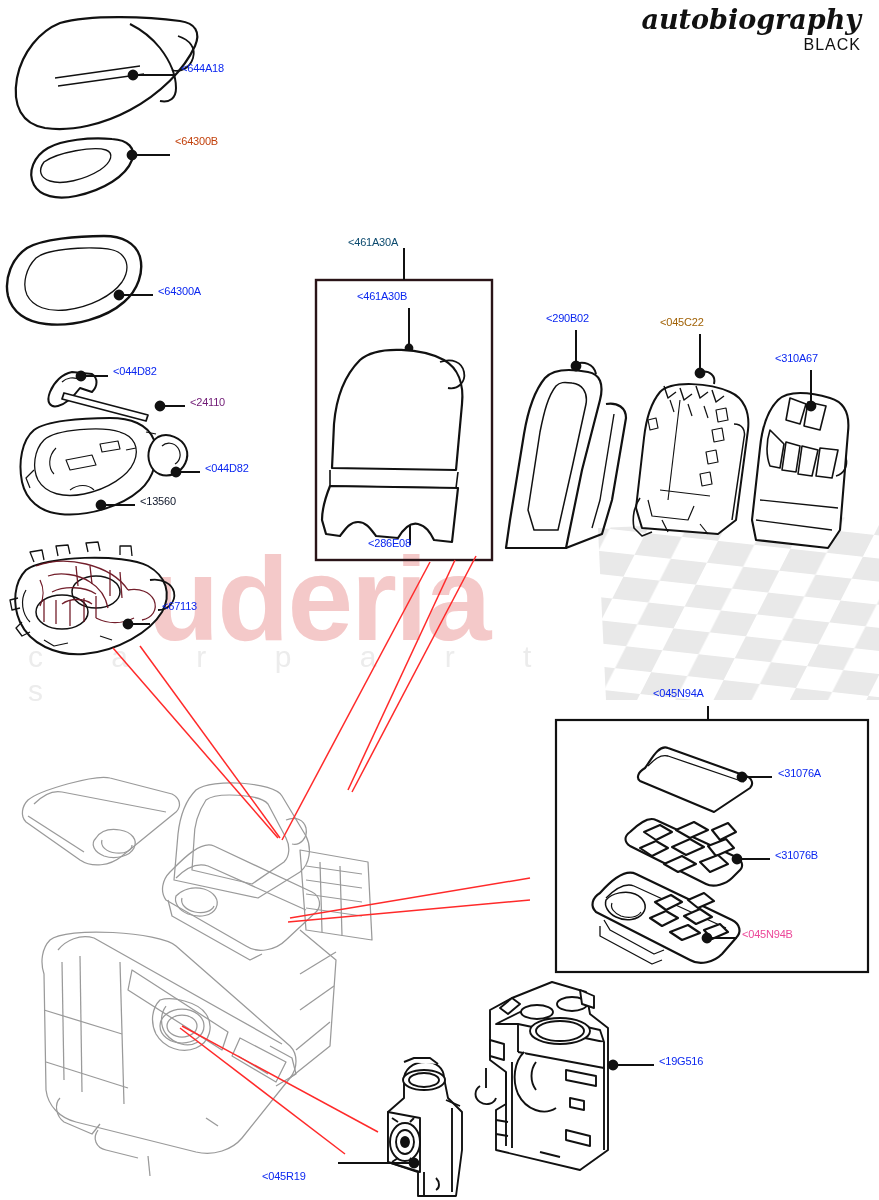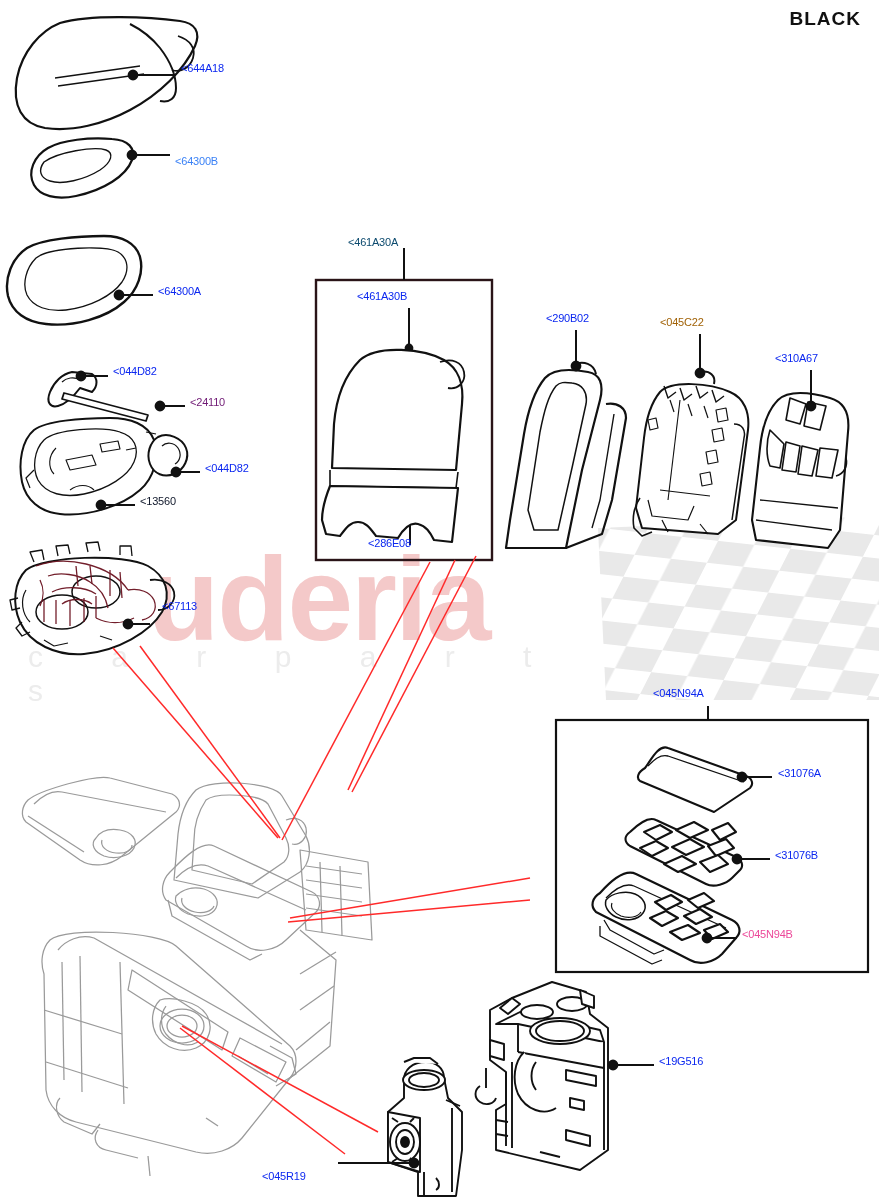--- a/index.html
+++ b/index.html
@@ -8,21 +8,21 @@
   #stage{position:absolute;left:0;top:0;width:879px;height:1200px;}
   #artwork{position:absolute;left:0;top:0;width:879px;height:1200px;}
   .wm{position:absolute;pointer-events:none;user-select:none;}
   #wm-scuderia{left:20px;top:540px;width:620px;font-size:118px;font-weight:bold;
       color:#f4c9c9;letter-spacing:-2px;line-height:1;font-family:"Liberation Sans",sans-serif;}
   #wm-carparts{left:28px;top:640px;width:600px;font-size:30px;color:#ececec;
       letter-spacing:30px;font-family:"Liberation Sans",sans-serif;}
   #brand{position:absolute;right:18px;top:6px;text-align:right;}
   #brand .script{font-family:"DejaVu Serif",serif;font-style:italic;font-weight:bold;
       font-size:27px;color:#111;letter-spacing:0px;line-height:1.05;}
-  #brand .black{font-family:"Liberation Sans",sans-serif;font-weight:bold;font-size:19px;
+  #brand .black{font-family:"Liberation Sans",sans-serif;font-weight:normal;font-size:16px;
       color:#111;letter-spacing:1px;margin-top:2px;}
   .lbl{position:absolute;color:#0b27f0;font-size:11px;white-space:nowrap;
        font-family:"Liberation Sans",sans-serif;letter-spacing:-0.2px;}
 </style>
 </head>
 <body>
 
 <div id="stage">
 
   <div class="wm" id="wm-scuderia">scuderia</div>
@@ -410,26 +410,27 @@
       <line x1="455" y1="560" x2="348" y2="790"></line>
       <line x1="476" y1="556" x2="352" y2="792"></line>
       <line x1="530" y1="878" x2="290" y2="918"></line>
       <line x1="530" y1="900" x2="288" y2="922"></line>
       <line x1="345" y1="1154" x2="180" y2="1028"></line>
       <line x1="378" y1="1132" x2="182" y2="1026"></line>
     </g>
   </svg>
 
   <div id="brand">
+    <div class="script">autobiography</div>
     <div class="black">BLACK</div>
   </div>
 
   <div id="labels">
       <div class="lbl" style="left: 181px; top: 62px; color: rgb(11, 39, 240);">&lt;644A18</div>
-      <div class="lbl" style="left: 175px; top: 155px; color: #3b82f6;">&lt;64300B</div>
+      <div class="lbl" style="left: 175px; top: 135px; color: #c2410c;">&lt;64300B</div>
       <div class="lbl" style="left: 158px; top: 285px; color: rgb(11, 39, 240);">&lt;64300A</div>
       <div class="lbl" style="left: 113px; top: 365px; color: rgb(11, 39, 240);">&lt;044D82</div>
       <div class="lbl" style="left: 190px; top: 396px; color: #701a75;">&lt;24110</div>
       <div class="lbl" style="left: 205px; top: 462px; color: rgb(11, 39, 240);">&lt;044D82</div>
       <div class="lbl" style="left: 140px; top: 495px; color: #0f172a;">&lt;13560</div>
       <div class="lbl" style="left: 155px; top: 600px; color: rgb(11, 39, 240); margin-left: 7px;">&lt;67113</div>
       <div class="lbl" style="left: 348px; top: 236px; color: #0c4a6e;">&lt;461A30A</div>
       <div class="lbl" style="left: 357px; top: 290px; color: rgb(11, 39, 240);">&lt;461A30B</div>
       <div class="lbl" style="left: 368px; top: 537px; color: rgb(11, 39, 240);">&lt;286E08</div>
       <div class="lbl" style="left: 546px; top: 312px; color: rgb(11, 39, 240);">&lt;290B02</div>

